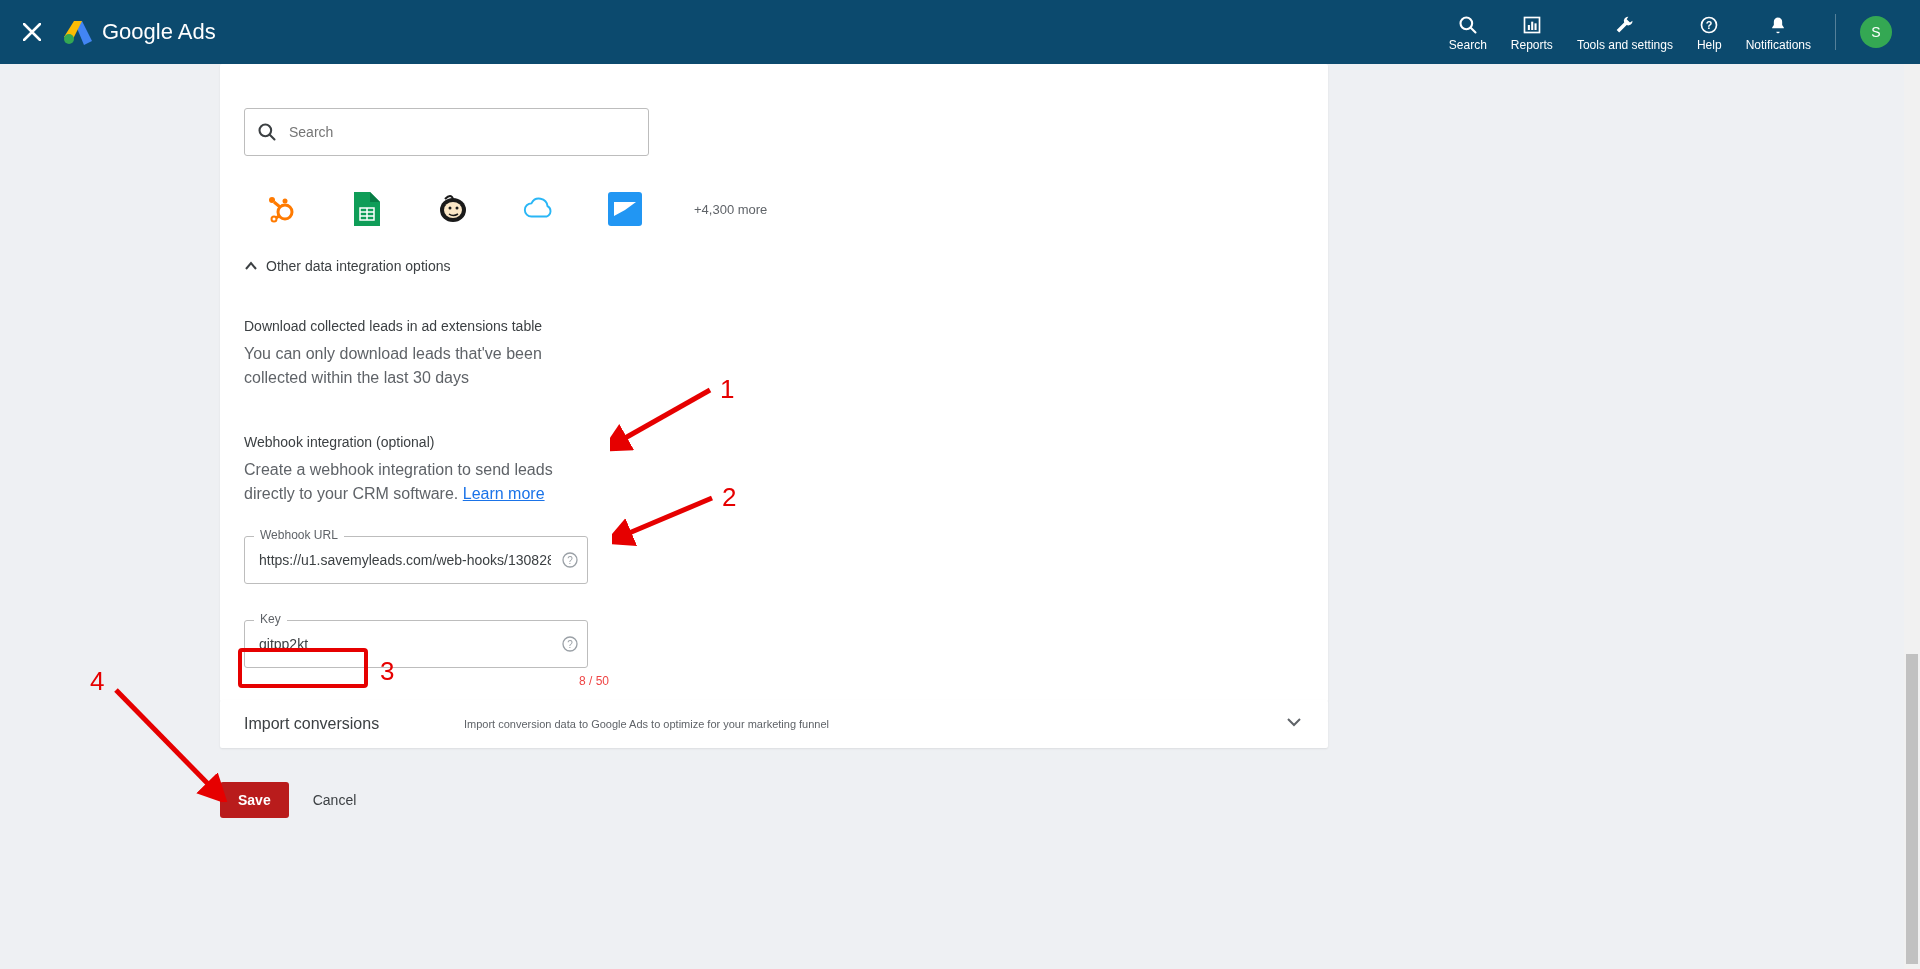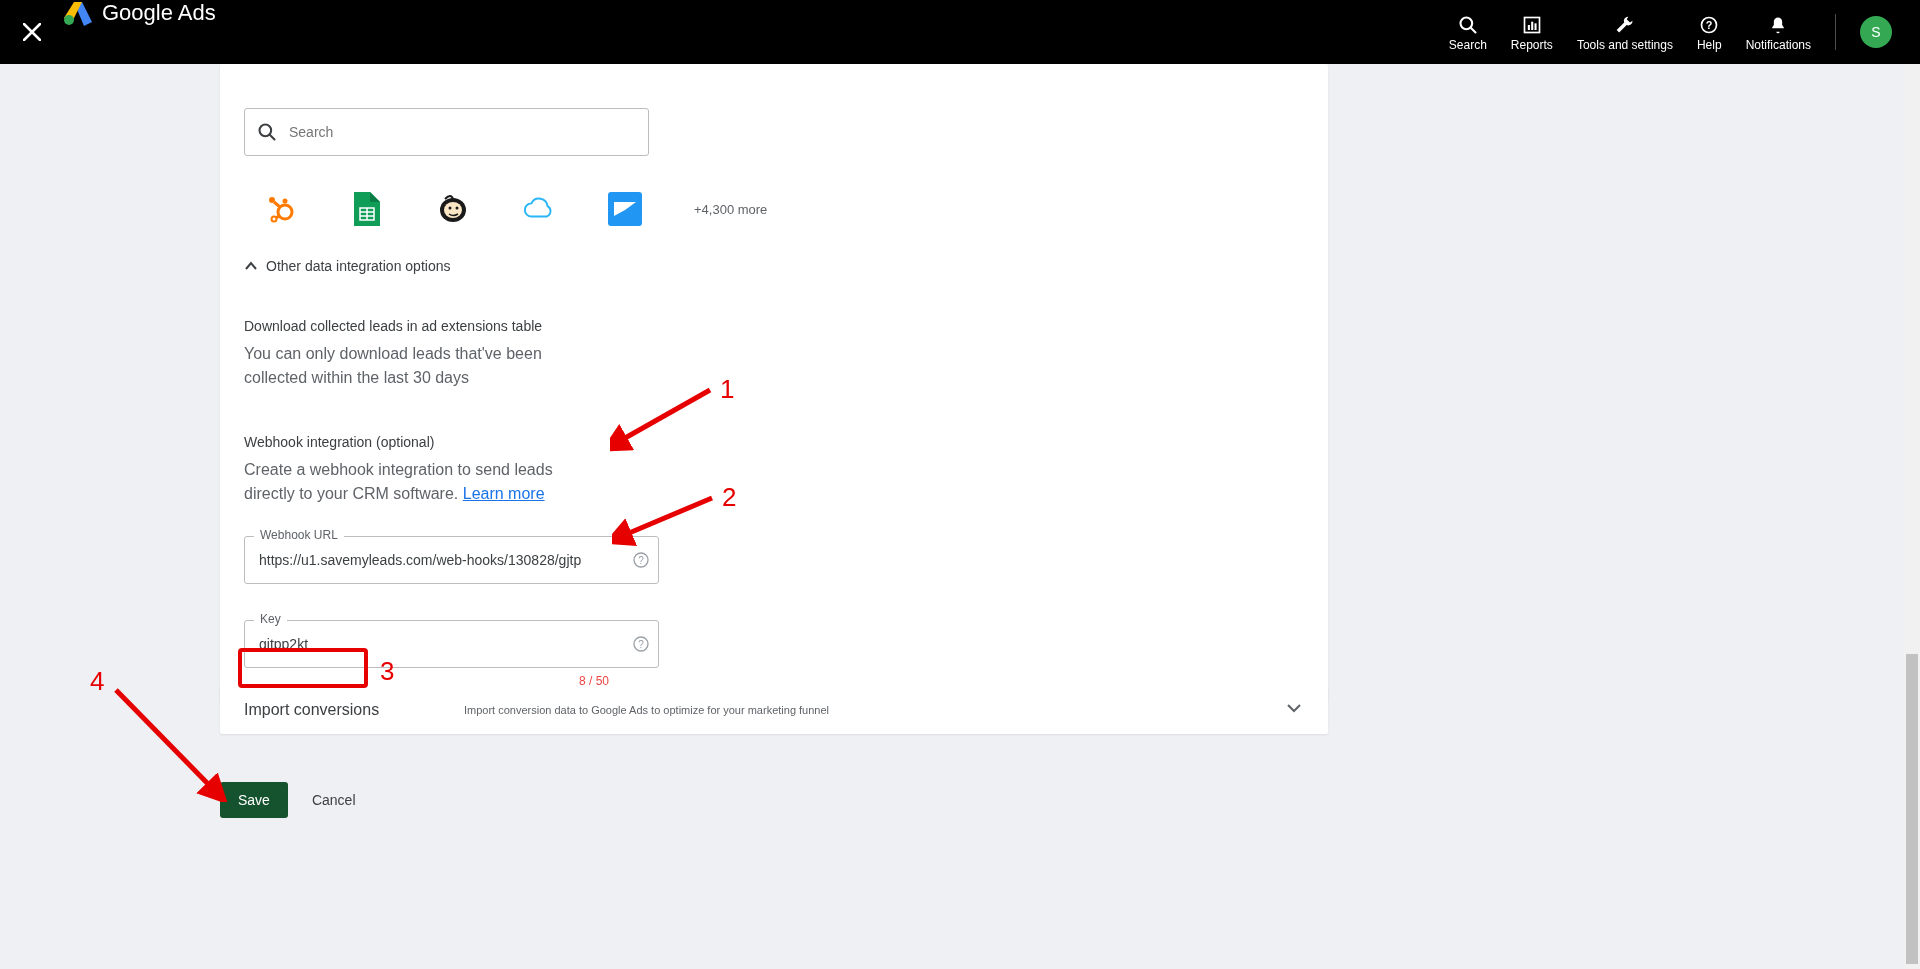--- a/index.html
+++ b/index.html
@@ -1,23 +1,23 @@
 <!DOCTYPE html>
 <html><head>
 <meta charset="utf-8">
 <style>
   * { box-sizing: border-box; margin: 0; padding: 0; font-family: Arial, "Helvetica Neue", sans-serif; }
   html, body { width: 1920px; height: 969px; background: #eef0f3; overflow: hidden; }
 
   
   .topbar {
     height: 64px;
-    background: #000000;
+    background: #0c4a6e;
     display: flex;
-    align-items: flex-start;
+    align-items: center;
     color: #fff;
     position: relative;
   }
   .topbar .close {
     width: 64px; height: 64px;
     display: flex; align-items: center; justify-content: center;
     cursor: pointer;
   }
   .topbar .logo { display: flex; align-items: center; gap: 10px; font-size: 22px; font-weight: 400; }
   .topbar .logo .product { color: #fff; }
@@ -63,21 +63,21 @@
 
   .accordion-toggle {
     display: flex; align-items: center; gap: 8px; color: #3c4043; font-size: 14px;
     margin-top: 32px; cursor: pointer;
   }
 
   .section-title { font-size: 14px; color: #3c4043; margin-top: 44px; font-weight: 500; }
   .section-desc { font-size: 16px; color: #5f6368; margin-top: 8px; max-width: 360px; line-height: 1.5; }
   .section-desc a { color: #1a73e8; text-decoration: underline; cursor: pointer; }
 
-  .field-wrap { position: relative; width: 415px; margin-top: 30px; }
+  .field-wrap { position: relative; width: 344px; margin-top: 30px; }
   .field-label {
     position: absolute; top: -8px; left: 10px; background: #fff; padding: 0 6px;
     font-size: 12px; color: #5f6368;
   }
   .field-input {
     width: 100%; height: 48px; border: 1px solid #bdbdbd; border-radius: 3px;
     padding: 0 36px 0 14px; font-size: 14px; color: #3c4043; outline: none;
   }
   .field-help {
     position: absolute; right: 10px; top: 50%; transform: translateY(-50%);
@@ -88,31 +88,31 @@
   .send-test {
     display: inline-block; margin-top: 16px; padding: 8px 14px;
     color: #1a73e8; font-size: 10px; font-weight: 500; cursor: pointer;
     background: rgba(26,115,232,.04);
   }
   .send-test-outline {
     position: absolute; border: 4px solid #e60000; border-radius: 4px;
     pointer-events: none;
   }
 
-  .panel-conversions { top: 622px; height: 48px; display: flex; align-items: center; padding: 0 24px; }
+  .panel-conversions { top: 636px; height: 48px; display: flex; align-items: center; padding: 0 24px; }
   .panel-conversions .title { font-size: 16px; color: #3c4043; width: 220px; }
   .panel-conversions .desc { font-size: 11px; color: #5f6368; flex: 1; }
   .panel-conversions .chevron { cursor: pointer; }
 
   .action-bar {
     position: absolute; left: 220px; top: 718px; display: flex; align-items: center; gap: 24px;
   }
   .btn-save {
-    background: #14532d; color: #fff; border: none; padding: 10px 18px;
-    font-size: 14px; font-weight: 400; border-radius: 3px; cursor: pointer;
+    background: #b91c1c; color: #fff; border: none; padding: 10px 18px;
+    font-size: 14px; font-weight: 700; border-radius: 3px; cursor: pointer;
   }
   .btn-cancel {
     background: none; color: #3c4043; border: none; font-size: 14px; cursor: pointer;
   }
 
   
   .ann-num { position: absolute; color: #e60000; font-size: 26px; font-weight: 400; }
   .ann-arrow { position: absolute; pointer-events: none; }
 
   

